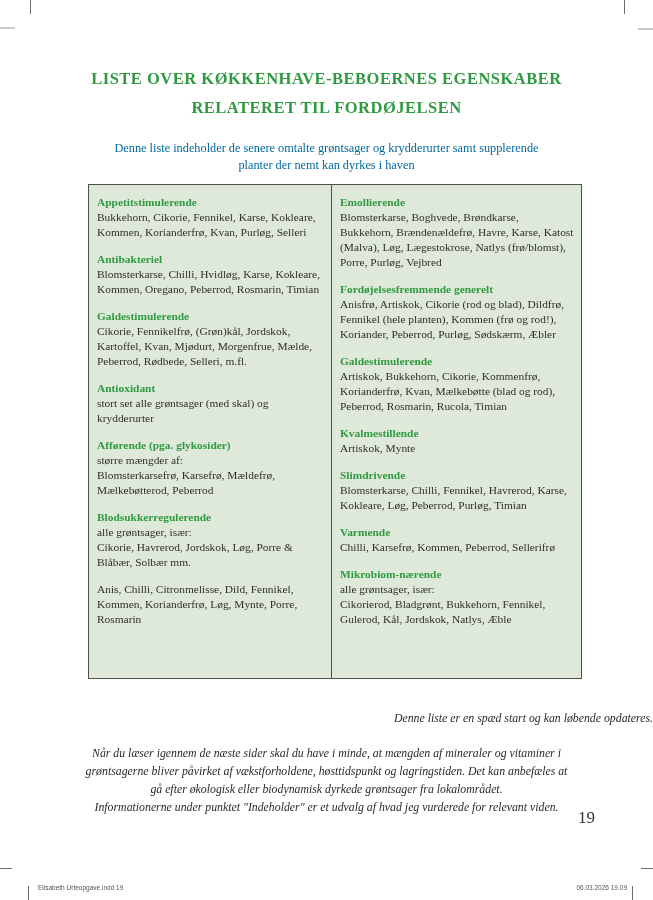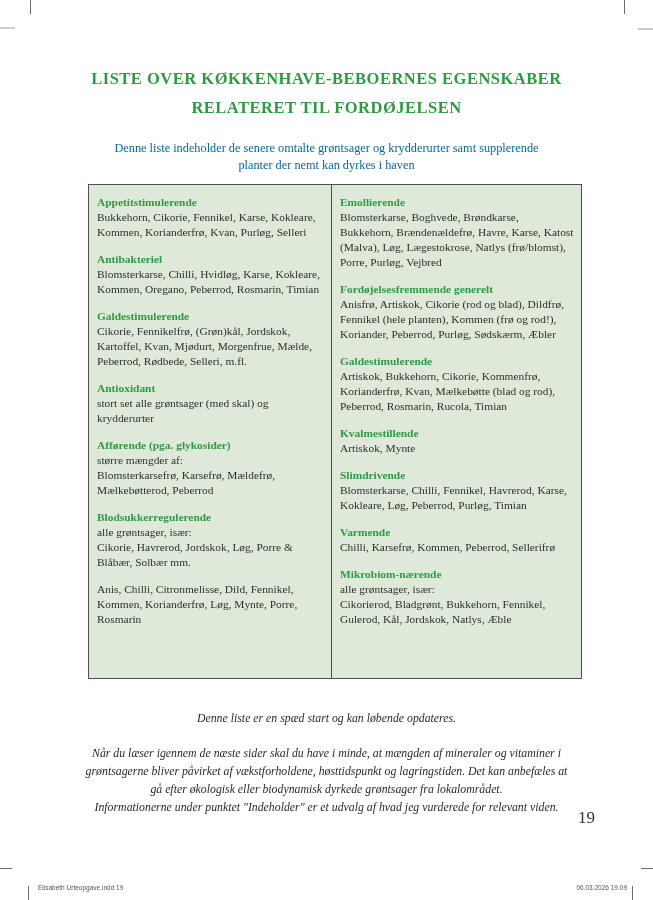--- a/index.html
+++ b/index.html
@@ -38,21 +38,21 @@
   .col-1{width:243px;border-right:1px solid var(--box-border);}
   .col-2{flex:1;}
   .section{margin-bottom:12px;}
   .section:last-child{margin-bottom:0;}
   .sec-h{
     color:var(--green);font-weight:bold;font-size:11.4px;line-height:15px;
   }
   .sec-b{font-size:11.4px;line-height:15px;color:var(--body-text);}
   
   .note1{
-    position:absolute;top:711px;left:0;width:653px;text-align:center;
+    position:absolute;top:711px;left:0;width:653px;text-align:right;
     font-style:italic;font-size:11.8px;color:#2a2a2a;
   }
   .note2{
     position:absolute;top:744px;left:0;width:653px;text-align:center;
     font-style:italic;font-size:11.8px;line-height:18px;color:#2a2a2a;
   }
   .page-number{
     position:absolute;top:808px;left:578px;font-size:17px;color:#333;
   }
   

